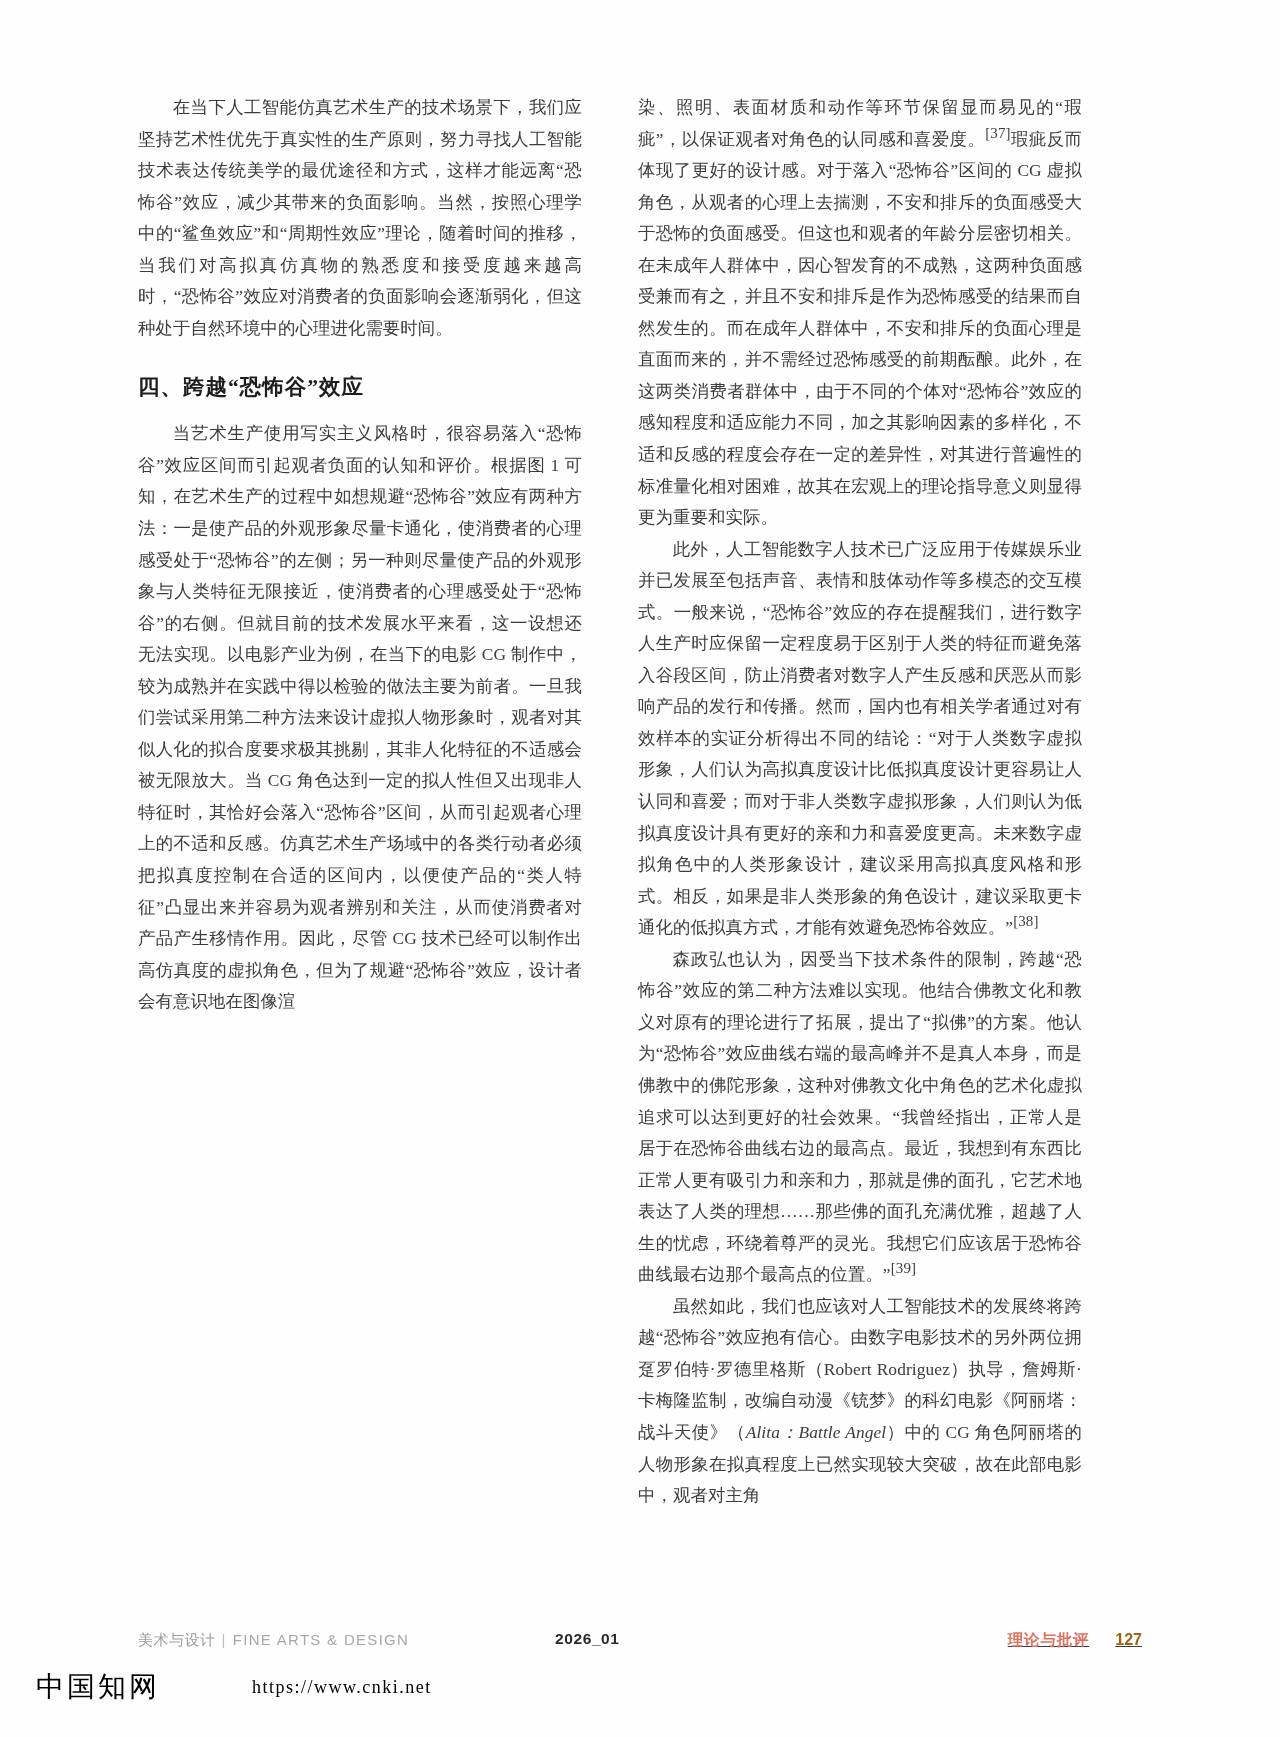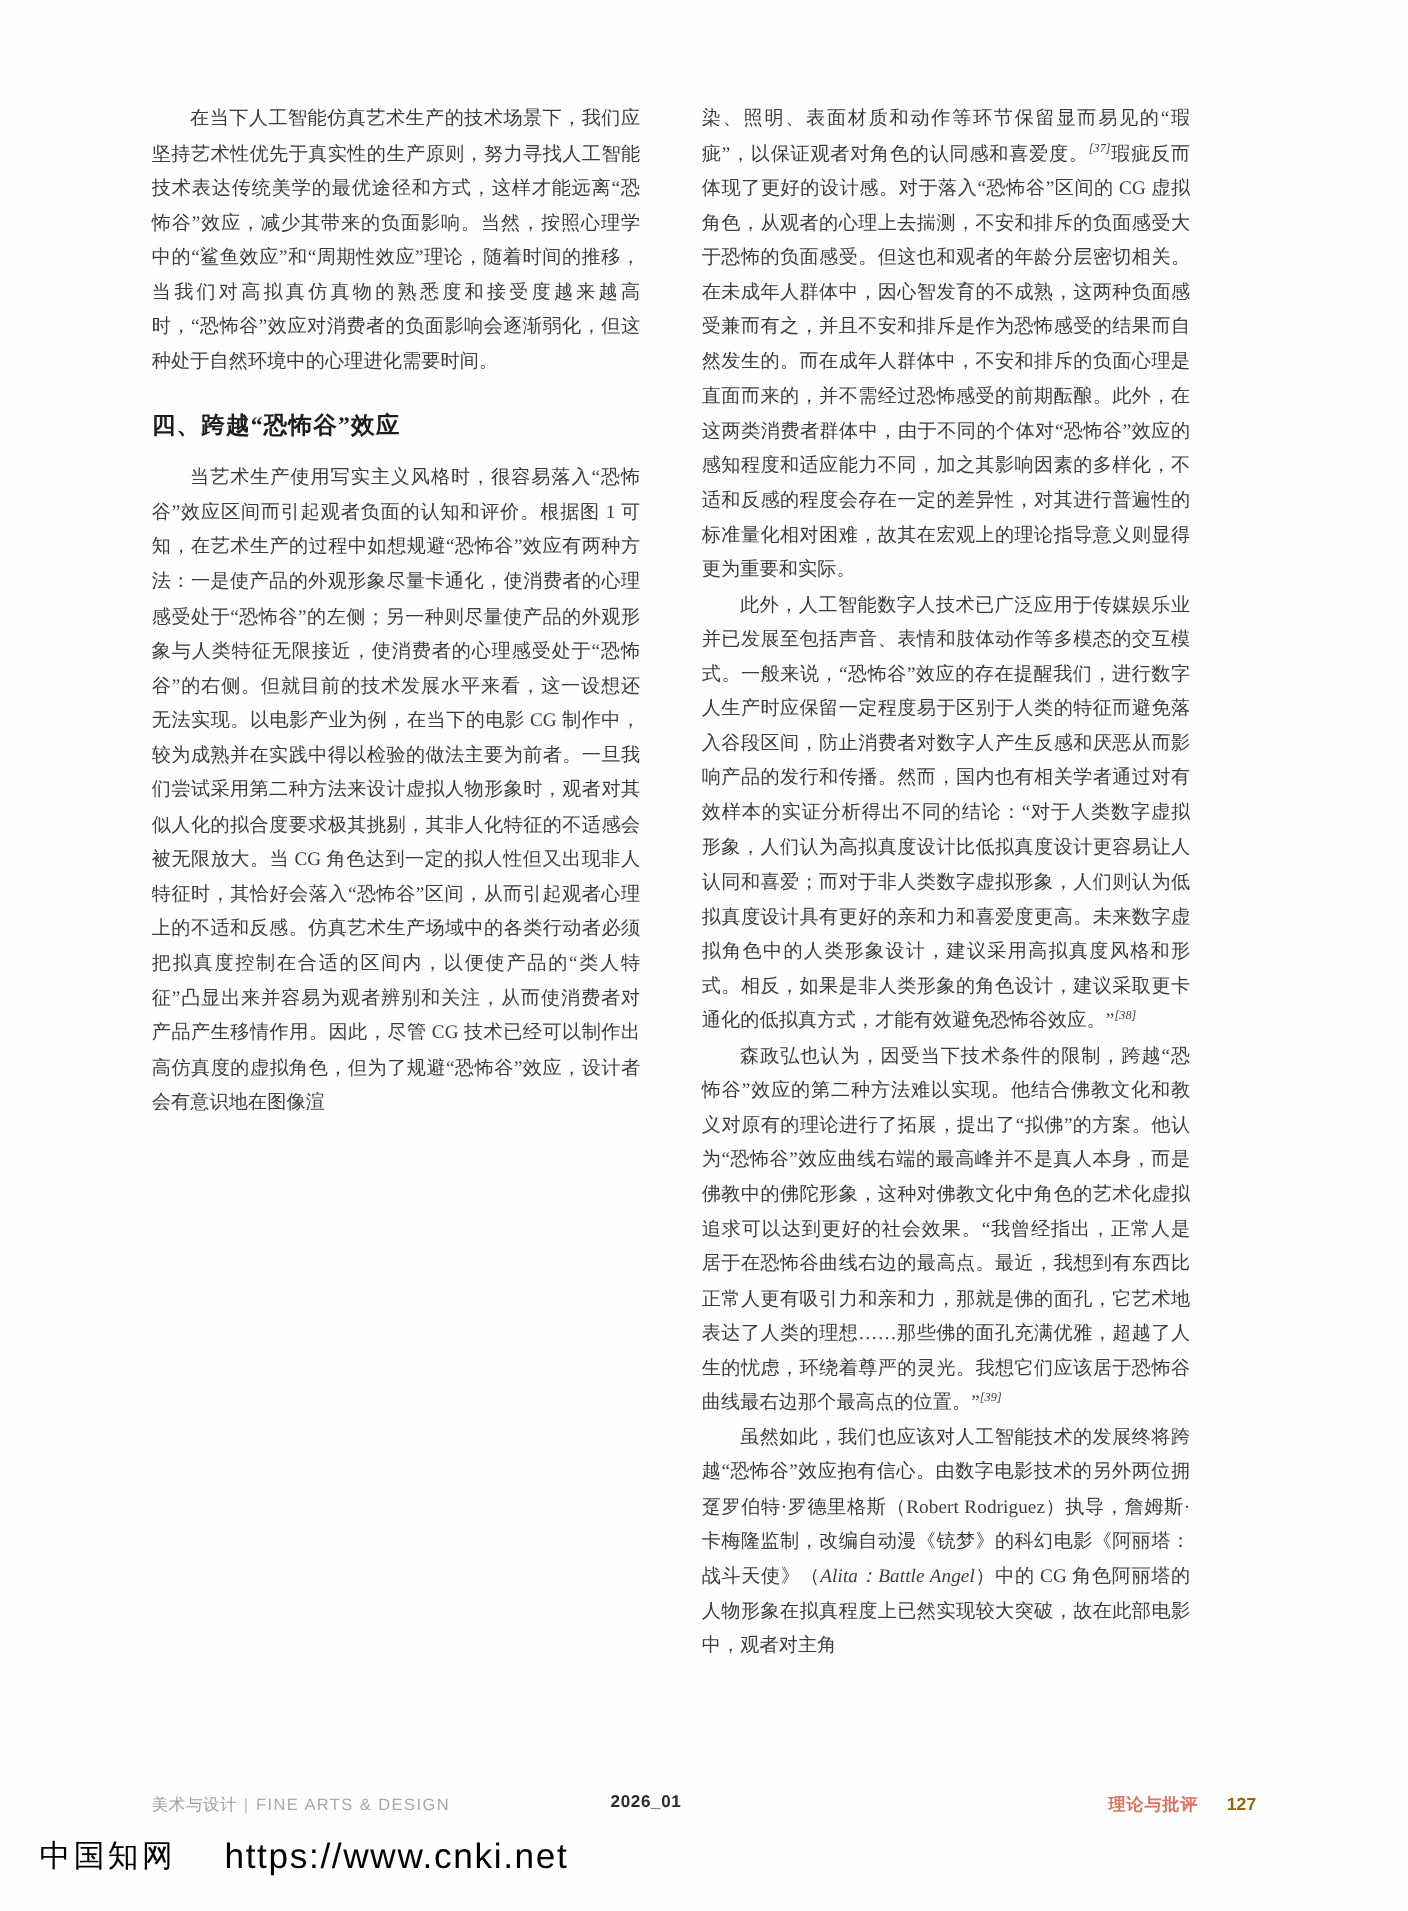--- a/index.html
+++ b/index.html
@@ -56,25 +56,24 @@
     font-size: 21.5px;
     line-height: 34px;
     text-align: left;
     font-weight: bold;
     color: #1d1d1d;
     letter-spacing: 1px;
     font-family: "Liberation Serif", "DejaVu Serif", serif;
   }
 
   sup.ref {
-    font-size: 11px;
+    font-size: 15px;
     vertical-align: super;
     line-height: 0;
     color: #3c3c3c;
-    font-style: italic;
   }
 
   .ital {
     font-style: italic;
   }
 
   
   .footer {
     position: absolute;
     left: 138px;
@@ -112,20 +111,21 @@
     font-family: "Liberation Sans", sans-serif;
   }
   .footer-right {
     position: absolute;
     right: 0;
     top: 2px;
     display: flex;
     align-items: baseline;
     gap: 26px;
     white-space: nowrap;
+    text-decoration: underline;
   }
   .footer-cat {
     font-size: 15.5px;
     color: #e0705b;
     font-weight: bold;
     letter-spacing: 0.8px;
     font-family: "Liberation Sans", sans-serif;
   }
   .footer-page {
     font-size: 16px;
@@ -144,23 +144,24 @@
     gap: 44px;
     color: #000000;
     white-space: nowrap;
   }
   .wm-cn {
     font-size: 28px;
     letter-spacing: 3px;
     font-family: "Liberation Serif", "DejaVu Serif", serif;
   }
   .wm-url {
-    font-size: 32px;
+    font-size: 18px;
     letter-spacing: 1.5px;
-    font-family: Liberation Sans, sans-serif;
+    font-family: Liberation Serif, serif;
+    margin-left: 48px;
   }
 </style>
 </head>
 <body>
 
 <div class="page">
 
   <div class="columns">
 
     <div class="col">

